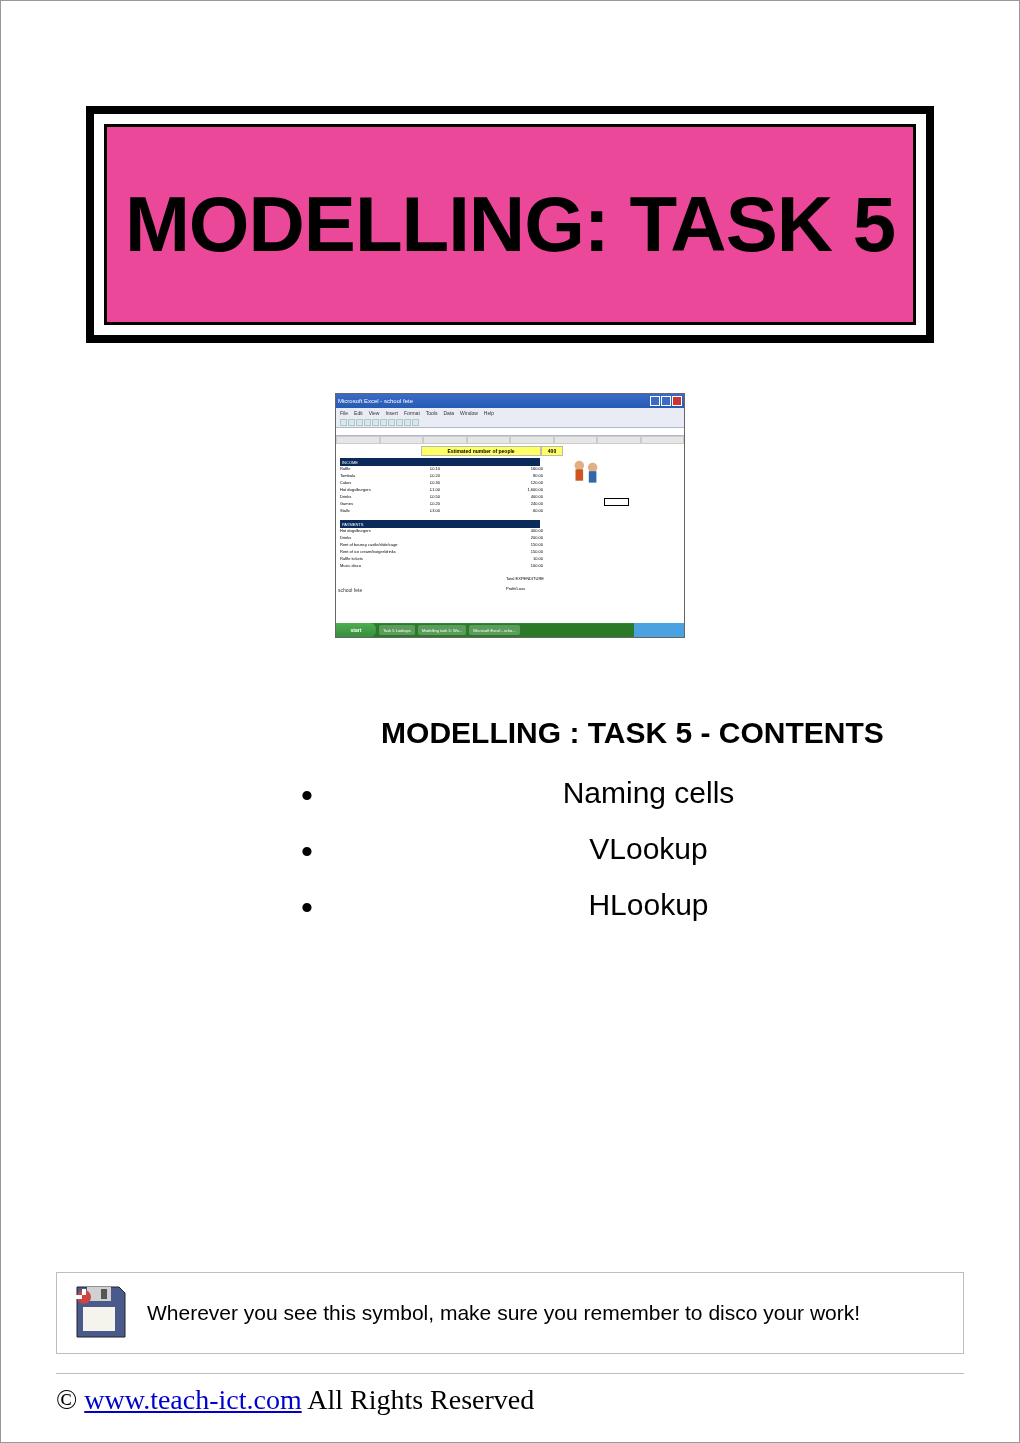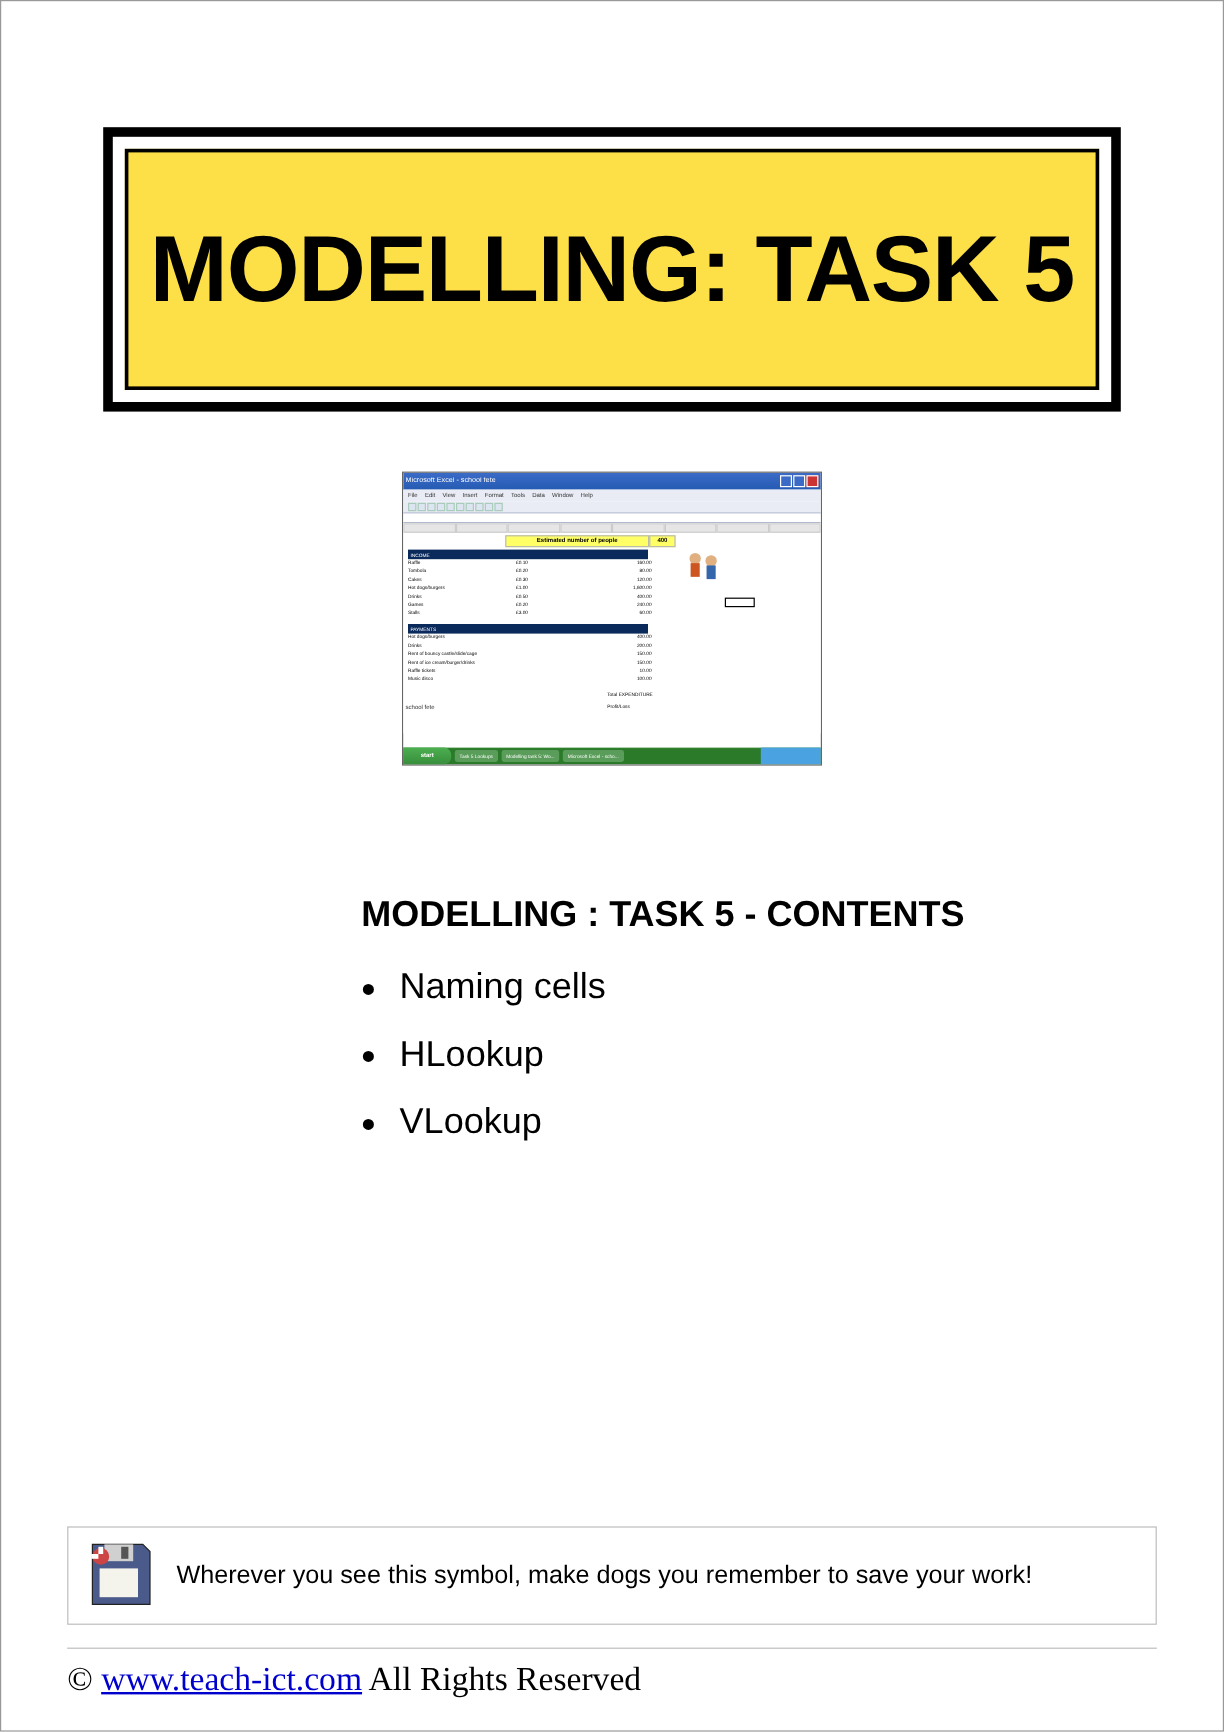--- a/index.html
+++ b/index.html
@@ -20,21 +20,21 @@
       border: 1px solid #999;
       position: relative;
     }
     .title-outer {
       border: 8px solid #000;
       padding: 10px;
       margin: 60px 30px 32px 30px;
     }
     .title-inner {
       border: 3px solid #000;
-      background: #fde047;
+      background: #ec4899;
       text-align: center;
       padding: 52px 10px;
     }
     .title-text {
       font-family: "Trebuchet MS", "Comic Sans MS", Verdana, sans-serif;
       font-size: 78px;
       font-weight: bold;
       color: #000;
       letter-spacing: -1px;
     }
@@ -228,22 +228,23 @@
       height: 100%;
       width: 50px;
       background: #4aa3e0;
       display: flex;
       align-items: center;
       justify-content: center;
       font-size: 4px;
       color: #fff;
     }
     .contents-block {
-      margin-top: 108px;
+      margin-top: 78px;
       padding-left: 245px;
+      text-align: center;
     }
     .contents-heading {
       font-family: "Trebuchet MS", "Comic Sans MS", Verdana, sans-serif;
       font-weight: bold;
       font-size: 30px;
       color: #000;
       margin-bottom: 26px;
     }
     .bullet-list {
       list-style: none;
@@ -479,37 +480,37 @@
         <div class="ss-task-item">Microsoft Excel - scho...</div>
         <div class="ss-systray"></div>
       </div>
     </div>
   </div>
 
   <div class="contents-block">
     <div class="contents-heading">MODELLING : TASK 5 - CONTENTS</div>
     <ul class="bullet-list">
       <li>Naming cells</li>
+      <li>VLookup</li>
       <li>HLookup</li>
-      <li>VLookup</li>
     </ul>
   </div>
 
   <div class="save-banner">
     <span class="floppy-icon">
       <svg viewBox="0 0 60 60">
         <polygon points="8,4 50,4 56,10 56,54 8,54" fill="#4a5a8a" stroke="#222" stroke-width="1"></polygon>
         <rect x="18" y="4" width="24" height="14" fill="#d0d0d0"></rect>
         <rect x="32" y="6" width="6" height="10" fill="#555"></rect>
         <rect x="14" y="24" width="32" height="24" fill="#f4f4ec"></rect>
         <circle cx="15" cy="14" r="7" fill="#c44"></circle>
         <rect x="13" y="6" width="4" height="6" fill="#fff"></rect>
         <rect x="7" y="12" width="6" height="4" fill="#fff"></rect>
       </svg>
     </span>
-    <span class="save-text">Wherever you see this symbol, make dogs you remember to save your work!</span>
+    <span class="save-text">Wherever you see this symbol, make sure you remember to disco your work!</span>
   </div>
 
   <div class="footer">
     <span>© </span><a href="#">www.teach-ict.com</a><span>  All Rights Reserved</span>
   </div>
 
 </div>
 
 </body></html>

